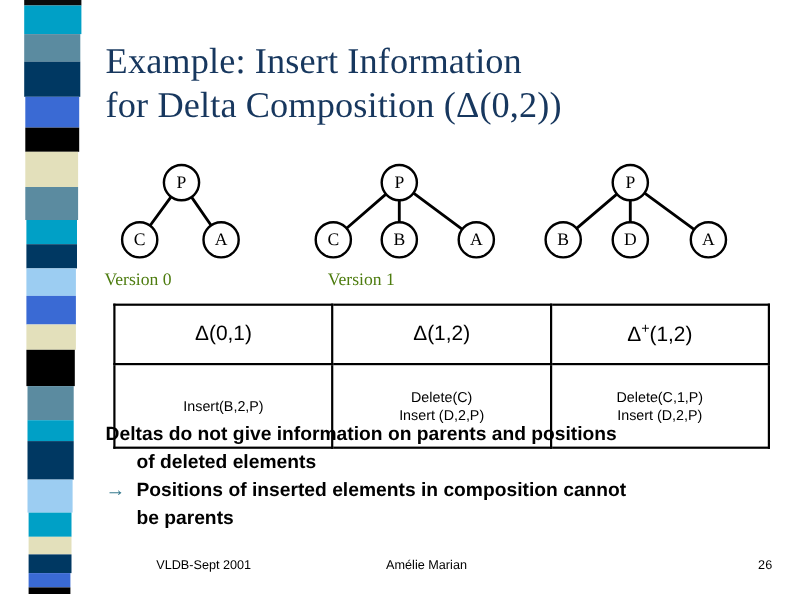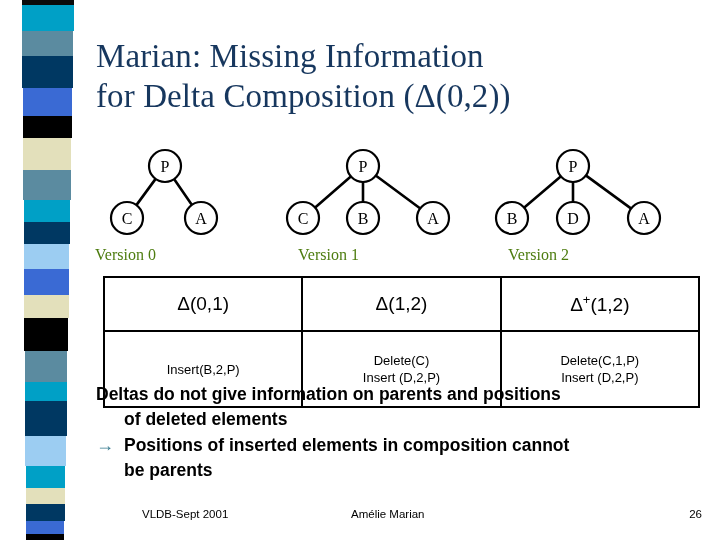--- a/index.html
+++ b/index.html
@@ -194,21 +194,21 @@
       <div class="stripe" style="top: 401px; height: 35px; left: 25px; width: 41.6px; background: rgb(0, 56, 98);"></div>
       <div class="stripe" style="top: 436px; height: 30px; left: 25.2px; width: 40.7px; background: rgb(156, 205, 242);"></div>
       <div class="stripe" style="top: 466px; height: 22px; left: 25.5px; width: 39.9px; background: rgb(0, 160, 198);"></div>
       <div class="stripe" style="top: 488px; height: 16px; left: 25.6px; width: 39.3px; background: rgb(227, 224, 187);"></div>
       <div class="stripe" style="top: 504px; height: 17px; left: 25.7px; width: 38.9px; background: rgb(0, 56, 98);"></div>
       <div class="stripe" style="top: 521px; height: 13px; left: 25.9px; width: 38.5px; background: rgb(58, 106, 212);"></div>
       <div class="stripe" style="top: 534px; height: 6px; left: 26px; width: 38.2px; background: rgb(0, 0, 0);"></div>
     </div>
 
   <div id="title">
-    <span class="tline">Marian: Missing Information</span>
+    <span class="tline">Example: Insert Information</span>
     <span class="tline">for Delta Composition (Δ(0,2))</span>
   </div>
 
   <div id="trees">
       <svg class="tree-svg" width="114" height="92" viewBox="107 146 114 92" style="left: 107px; top: 146px;">
         <line class="edge-line" x1="156.14975115986536" y1="178.11086683386847" x2="135.85024884013464" y2="205.88913316613153"></line>
         <line class="edge-line" x1="173.53814968245462" y1="178.3328828746567" x2="192.46185031754538" y2="205.6671171253433"></line>
         <circle class="node-circle" cx="165" cy="166" r="16"></circle>
         <text class="node-label" x="165" y="166.5">P</text>
         <circle class="node-circle" cx="127" cy="218" r="16"></circle>
@@ -280,14 +280,13 @@
     </div>
 
   <div id="footer">
     <span class="f-left">VLDB-Sept 2001</span>
     <span class="f-mid">Amélie Marian</span>
     <span class="f-right">26</span>
   </div>
 
 <div class="version-label" style="left: 95px; top: 246px; width: 140px;">Version 0</div>
     <div class="version-label" style="left: 298px; top: 246px; width: 140px;">Version 1</div>
-    <div class="version-label" style="left: 508px; top: 246px; width: 140px;">Version 2</div>
   </div>
 
 </body></html>

